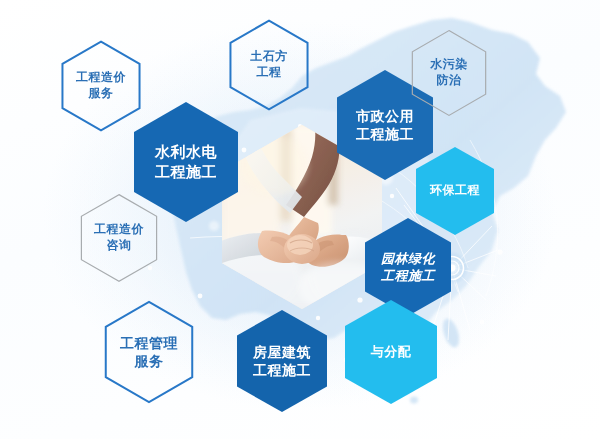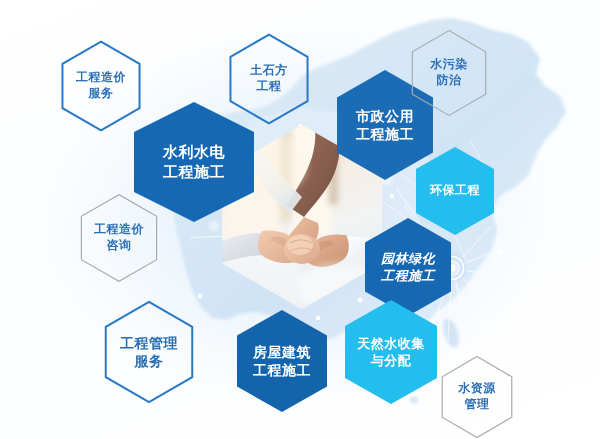--- a/index.html
+++ b/index.html
@@ -275,30 +275,30 @@
   <div class="layer" id="hexes">
       <div class="hex outline" style="left: 60px; top: 40px; width: 82px; height: 92px; font-size: 12px; position: absolute; color: rgb(42, 111, 181);">
         <svg class="hexline" viewBox="0 0 100 112" preserveAspectRatio="none">
           <path d="M50 2 L97 29 L97 83 L50 110 L3 83 L3 29 Z" fill="none" stroke="#2878c8" stroke-width="2" vector-effect="non-scaling-stroke" stroke-linejoin="miter"></path>
         </svg>
         <div class="txt">
           <span class="ln">工程造价</span>
           <span class="ln">服务</span>
         </div>
       </div>
-      <div class="hex outline" style="left: 228px; top: 33px; width: 82px; height: 92px; font-size: 12px; position: absolute; color: rgb(42, 111, 181);">
+      <div class="hex outline" style="left: 228px; top: 19px; width: 82px; height: 92px; font-size: 12px; position: absolute; color: rgb(42, 111, 181);">
         <svg class="hexline" viewBox="0 0 100 112" preserveAspectRatio="none">
           <path d="M50 2 L97 29 L97 83 L50 110 L3 83 L3 29 Z" fill="none" stroke="#2878c8" stroke-width="2" vector-effect="non-scaling-stroke" stroke-linejoin="miter"></path>
         </svg>
         <div class="txt">
           <span class="ln">土石方</span>
           <span class="ln">工程</span>
         </div>
       </div>
-      <div class="hex filled" style="left: 134px; top: 102px; width: 120px; height: 120px; font-size: 15px; background: rgb(22, 104, 179); color: rgb(255, 255, 255); font-weight: bold;">
+      <div class="hex filled" style="left: 134px; top: 102px; width: 104px; height: 120px; font-size: 15px; background: rgb(22, 104, 179); color: rgb(255, 255, 255); font-weight: bold;">
         <span class="ln">水利水电</span>
         <span class="ln">工程施工</span>
       </div>
       <div class="hex filled" style="left: 337px; top: 70px; width: 96px; height: 110px; font-size: 14px; background: rgb(27, 108, 181); color: rgb(255, 255, 255); font-weight: bold;">
         <span class="ln">市政公用</span>
         <span class="ln">工程施工</span>
       </div>
       <div class="hex filled" style="left: 416px; top: 147px; width: 78px; height: 88px; font-size: 12px; background: rgb(35, 189, 238); color: rgb(255, 255, 255); font-weight: bold;">
         <span class="ln">环保工程</span>
       </div>
@@ -331,27 +331,17 @@
         <div class="txt">
           <span class="ln">工程管理</span>
           <span class="ln">服务</span>
         </div>
       </div>
       <div class="hex filled" style="left: 237px; top: 310px; width: 90px; height: 102px; font-size: 14px; background: rgb(20, 100, 172); color: rgb(255, 255, 255); font-weight: bold;">
         <span class="ln">房屋建筑</span>
         <span class="ln">工程施工</span>
       </div>
       <div class="hex filled" style="left: 345px; top: 300px; width: 92px; height: 104px; font-size: 13px; background: rgb(35, 189, 238); color: rgb(255, 255, 255); font-weight: bold;">
-        <span class="ln">天然水收集</span>
         <span class="ln">与分配</span>
       </div>
-      <div class="hex outline" style="left: 440px; top: 355px; width: 74px; height: 84px; font-size: 12px; position: absolute; color: rgb(42, 111, 181);">
-        <svg class="hexline" viewBox="0 0 100 112" preserveAspectRatio="none">
-          <path d="M50 2 L97 29 L97 83 L50 110 L3 83 L3 29 Z" fill="none" stroke="#a8acaf" stroke-width="1.2" vector-effect="non-scaling-stroke" stroke-linejoin="miter"></path>
-        </svg>
-        <div class="txt">
-          <span class="ln">水资源</span>
-          <span class="ln">管理</span>
-        </div>
-      </div>
     </div>
 
 </div>
 
 </body></html>

